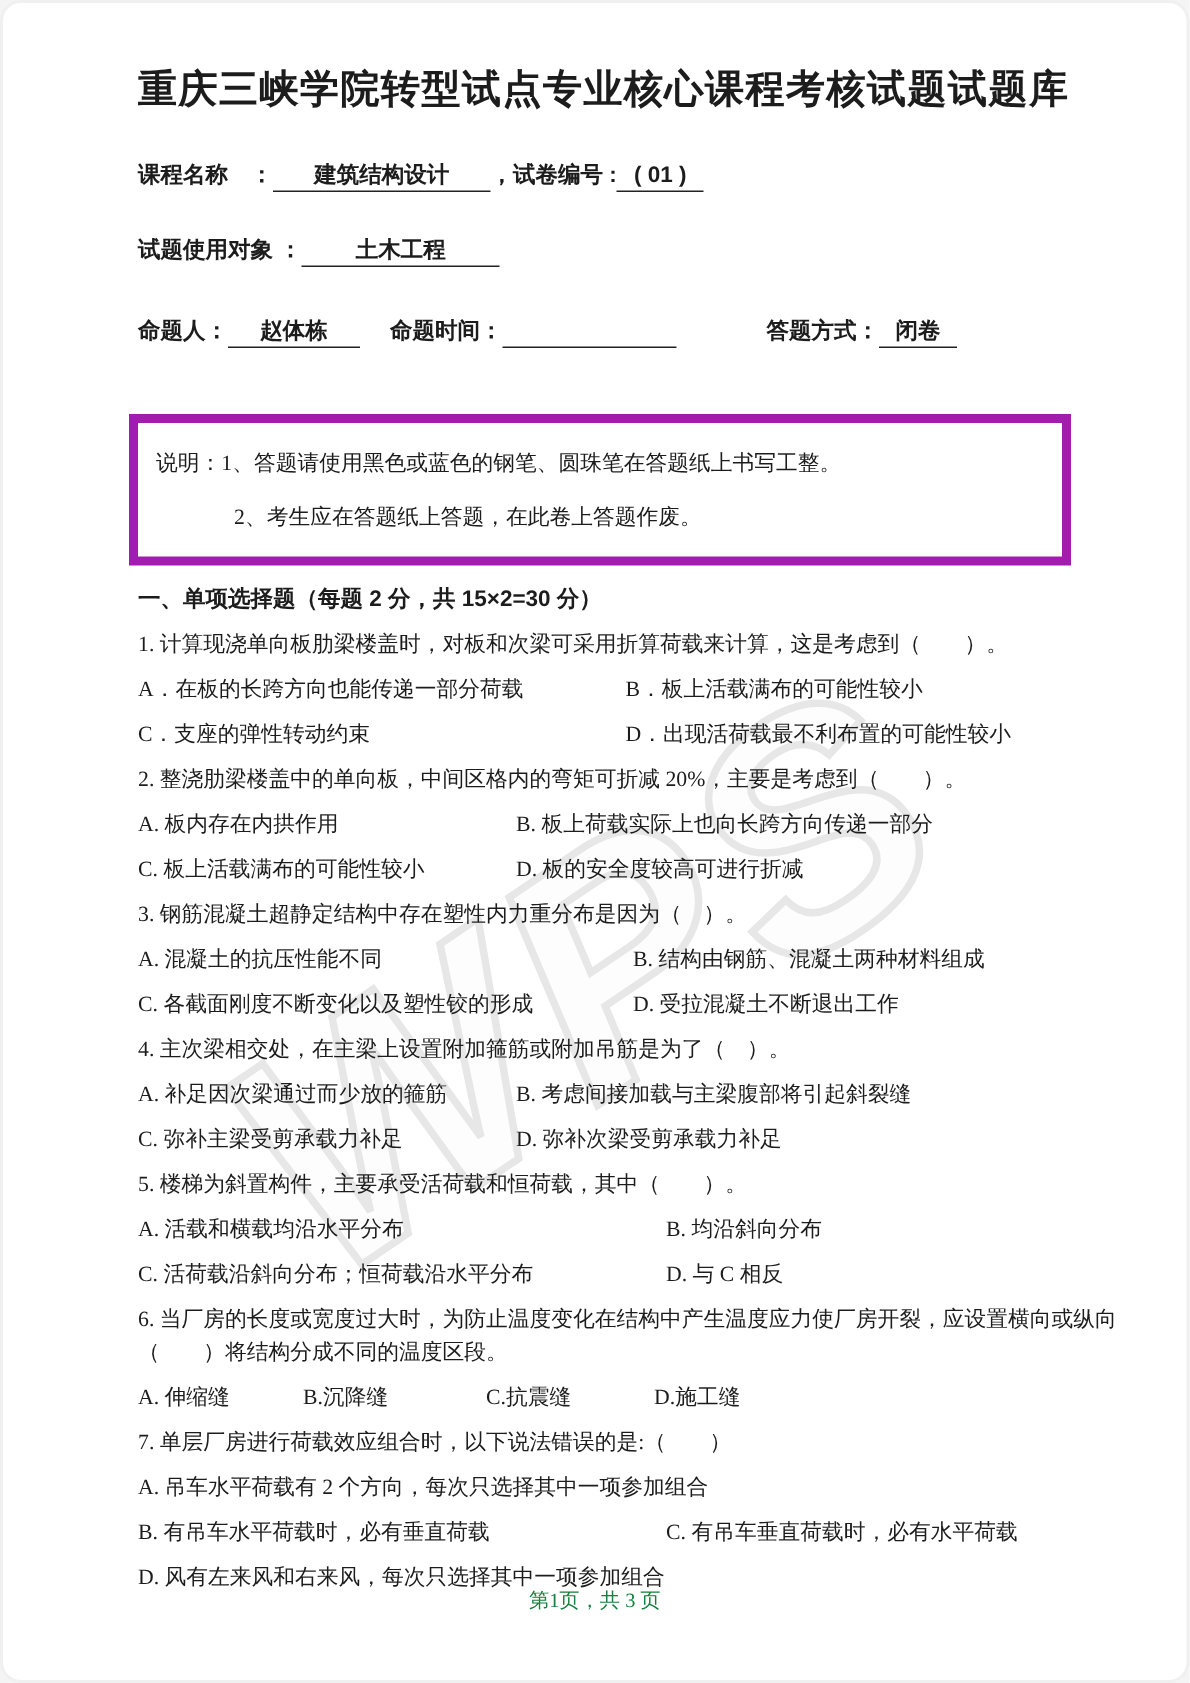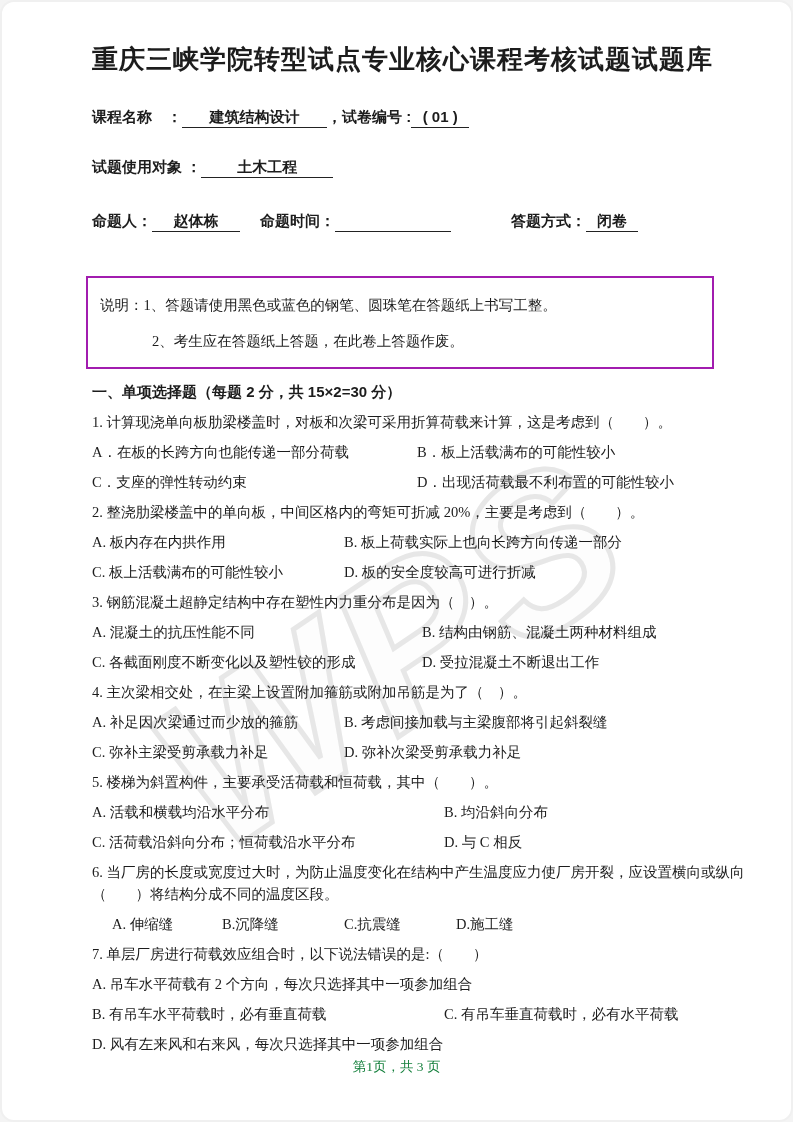--- a/index.html
+++ b/index.html
@@ -24,21 +24,21 @@
      vertical-align:bottom;line-height:20px;}
   .u-course{width:145px;}
   .u-paper{width:58px;}
   .u-target{width:132px;}
   .u-author{width:88px;}
   .u-time{width:116px;}
   .u-mode{width:52px;}
   .gap-time{display:inline-block;width:20px;}
   .gap-mode{display:inline-block;width:60px;}
   .notice-box{margin-top:44px;margin-left:-6px;width:628px;box-sizing:border-box;
-     border:2px solid #a21caf;padding:16px 10px 15px 12px;font-size:14.5px;}
+     border:6px solid #a21caf;padding:16px 10px 15px 12px;font-size:14.5px;}
   .notice-line1{line-height:22px;}
   .notice-line2{line-height:22px;margin-top:14px;padding-left:52px;}
   .section-heading{margin-top:12px;font-size:15px;line-height:22px;}
   .questions{margin-top:6px;font-size:14.5px;}
   .q-stem{margin-top:8px;line-height:22px;}
   .q-row{margin-top:8px;line-height:22px;display:flex;justify-content:center;}
   .q-cell{flex:0 0 auto;white-space:nowrap;}
   .q-cell.grow{flex:1 1 auto;white-space:normal;}
   .footer{position:absolute;left:0;right:0;bottom:44px;text-align:center;
      font-size:13.5px;color:#15803d;z-index:1;}
@@ -125,21 +125,21 @@
             <span class="q-cell grow">B. 均沿斜向分布</span>
           </div>
           <div class="q-row">
             <span class="q-cell" style="width: 352px;">C. 活荷载沿斜向分布；恒荷载沿水平分布</span>
             <span class="q-cell grow">D. 与 C 相反</span>
           </div>
         </div>
         <div class="q-block">
           <div class="q-stem">6. 当厂房的长度或宽度过大时，为防止温度变化在结构中产生温度应力使厂房开裂，应设置横向或纵向（　　）将结构分成不同的温度区段。</div>
           <div class="q-row">
-            <span class="q-cell" style="width: 110px; margin-left: 20px;">A. 伸缩缝</span>
+            <span class="q-cell" style="width: 110px;">A. 伸缩缝</span>
             <span class="q-cell" style="width: 122px;">B.沉降缝</span>
             <span class="q-cell" style="width: 112px;">C.抗震缝</span>
             <span class="q-cell grow">D.施工缝</span>
           </div>
         </div>
         <div class="q-block">
           <div class="q-stem">7. 单层厂房进行荷载效应组合时，以下说法错误的是:（　　）</div>
           <div class="q-row">
             <span class="q-cell grow">A. 吊车水平荷载有 2 个方向，每次只选择其中一项参加组合</span>
           </div>

